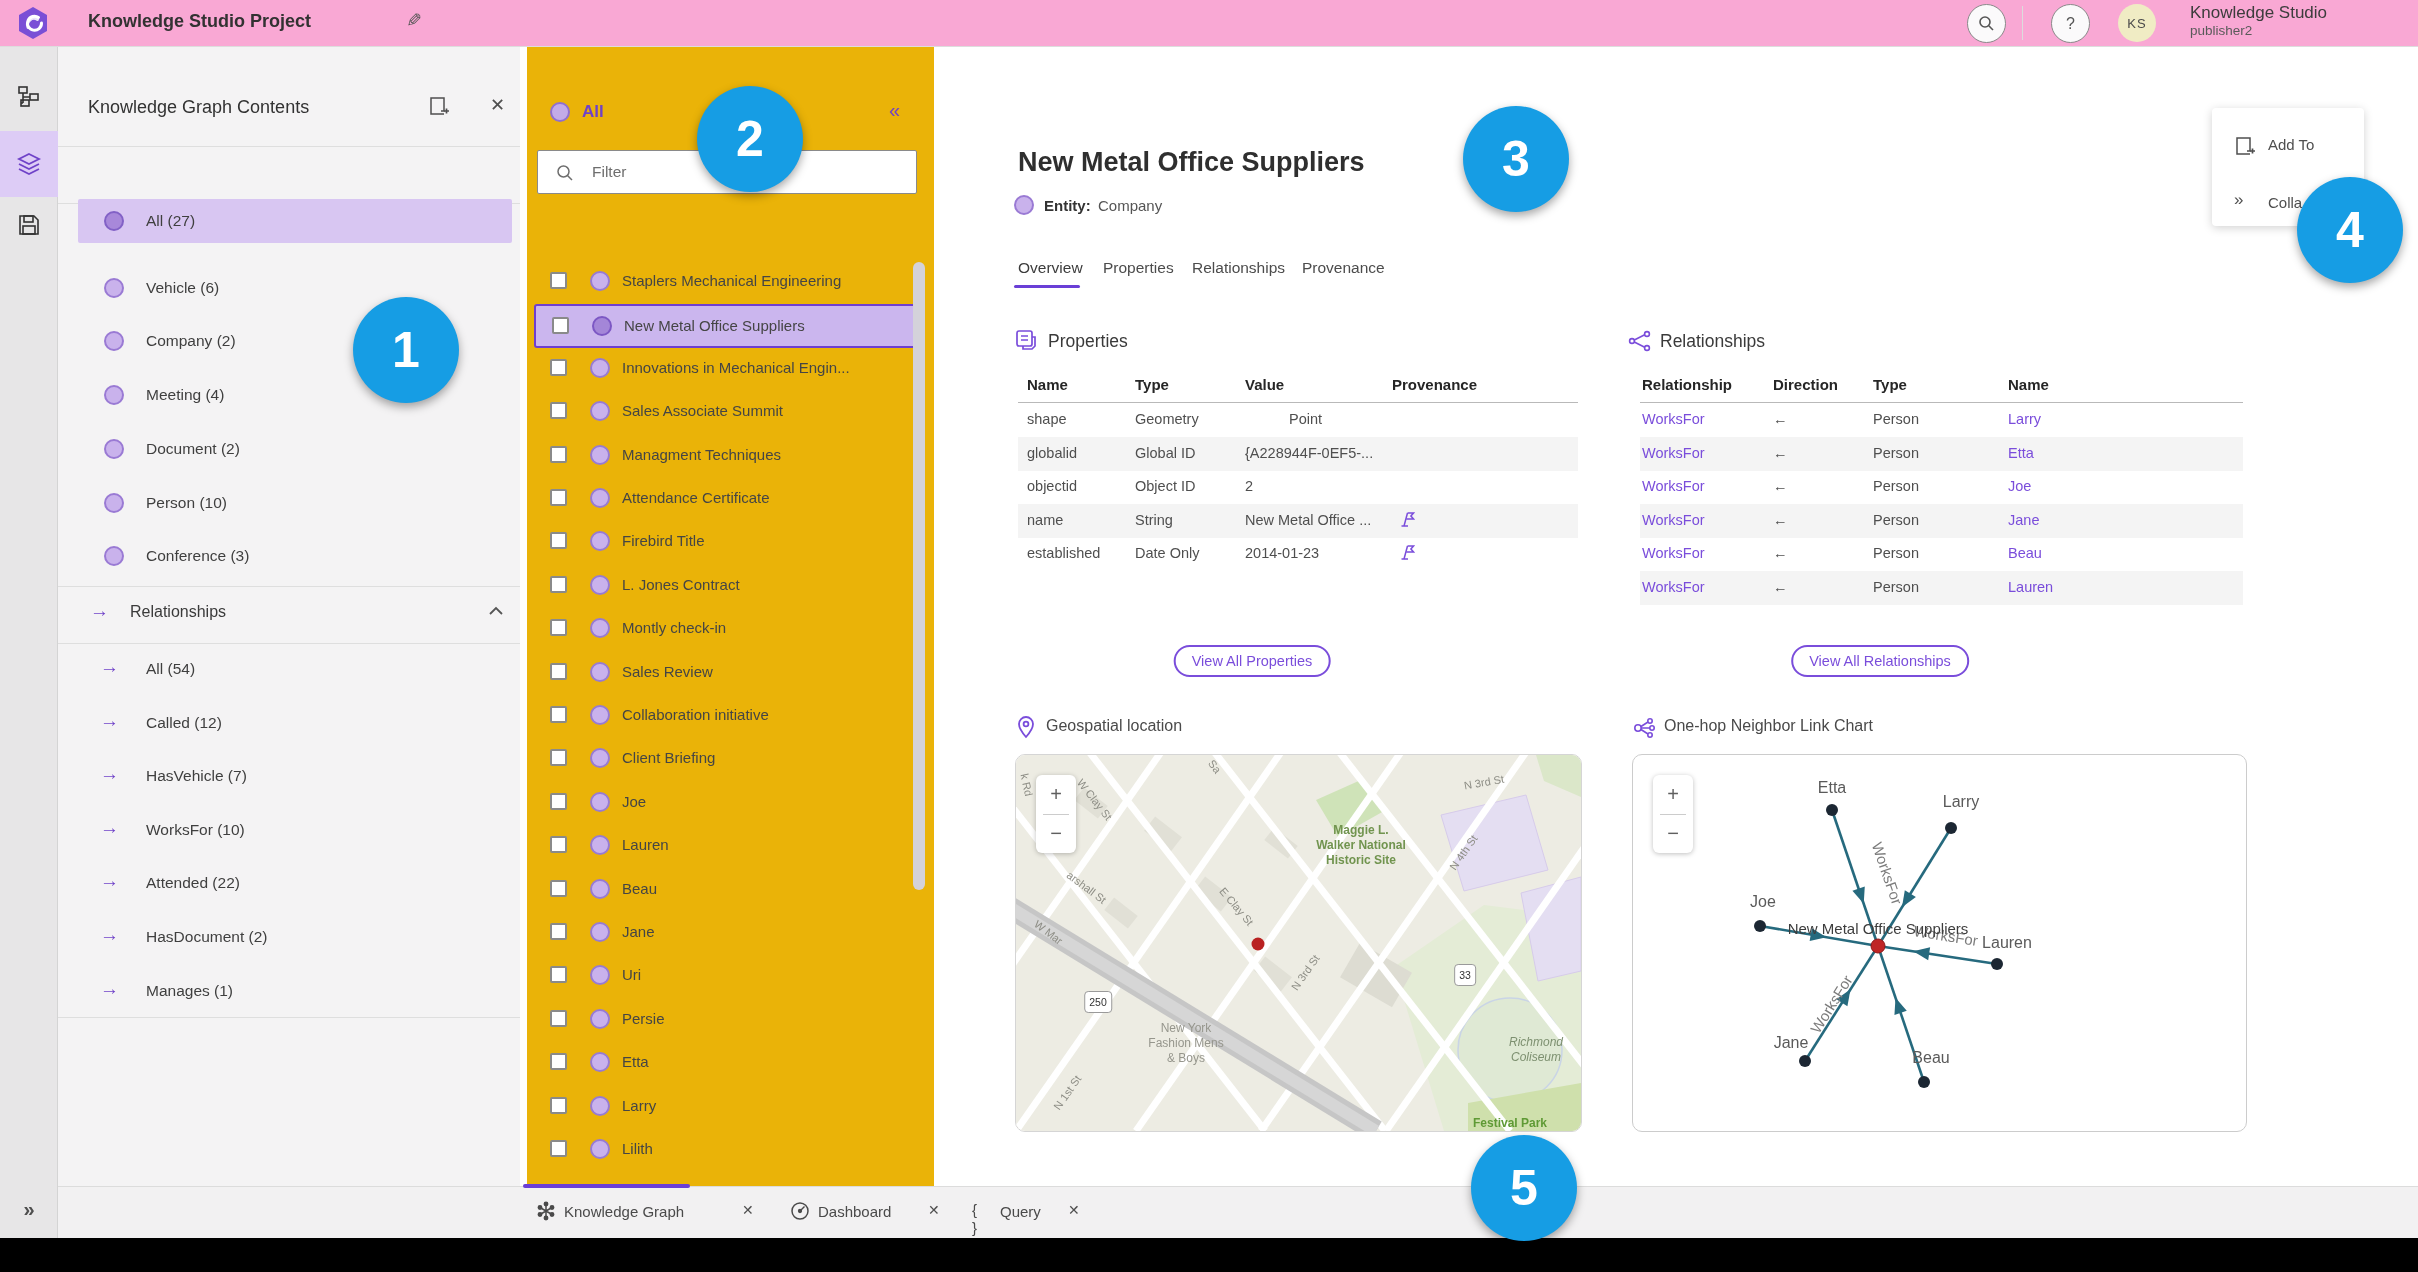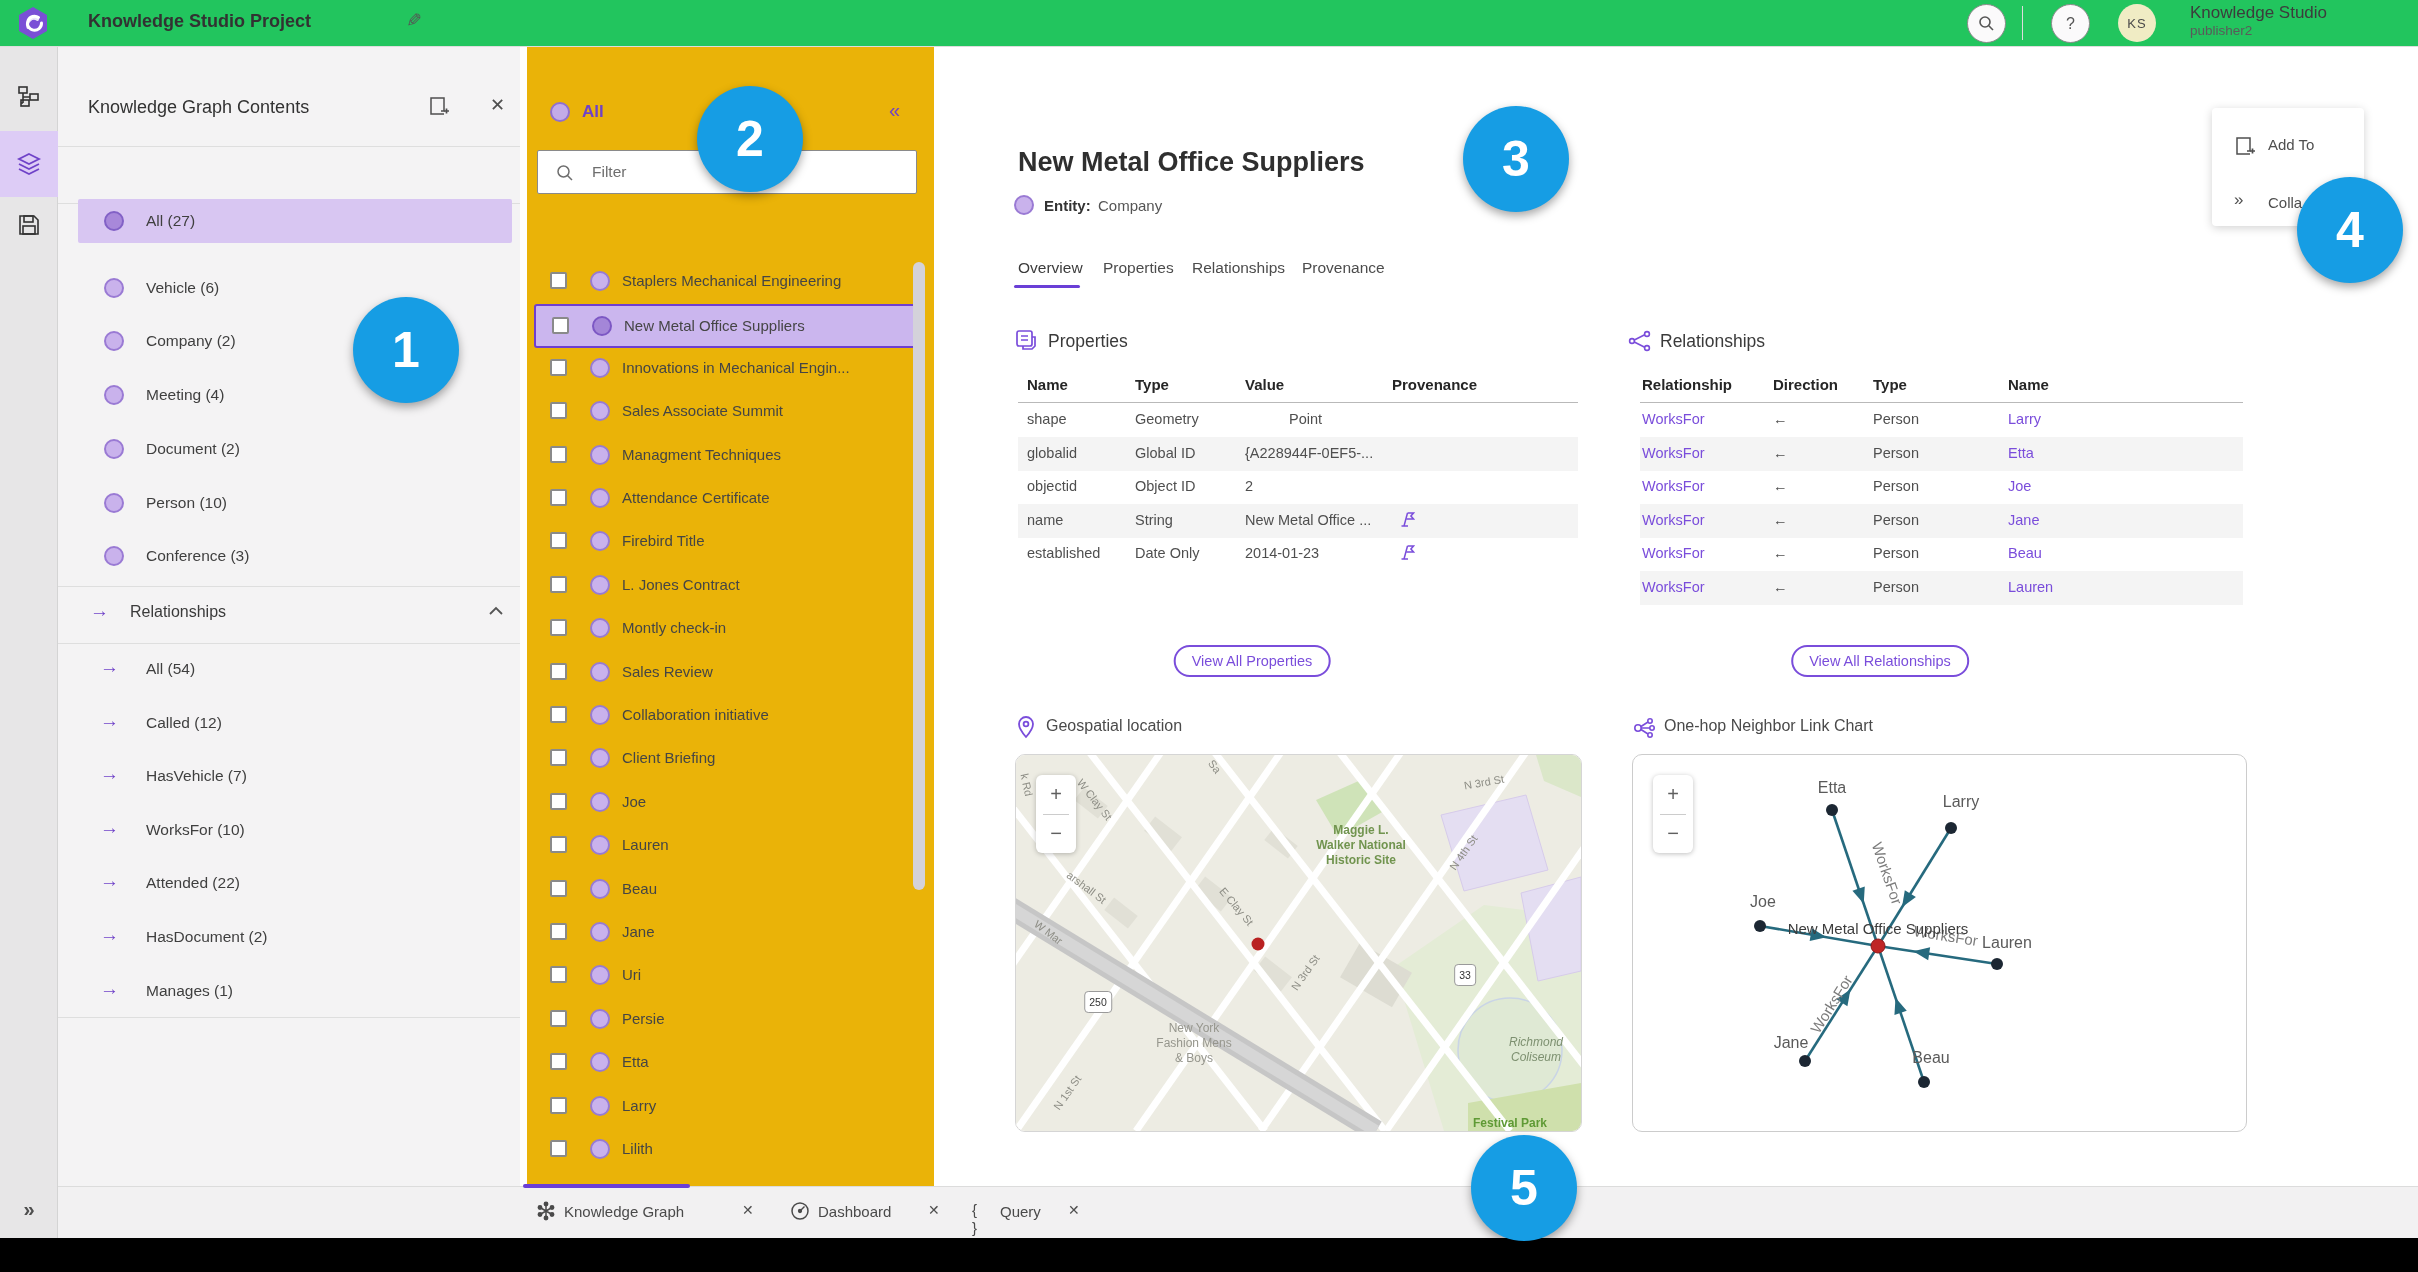--- a/index.html
+++ b/index.html
@@ -1,19 +1,19 @@
 <!DOCTYPE html>
 <html><head>
 <meta charset="utf-8">
 <style>
   html,body{margin:0;padding:0;background:#fff;}
   .stage{position:relative;width:2418px;height:1272px;background:#fff;overflow:hidden;
          font-family:"Liberation Sans",sans-serif;color:#3a3a3a;}
   
-  .topbar{position:absolute;left:0;top:0;width:2418px;height:46px;background:#22c55e;border-bottom:1px solid #dddddd;}
+  .topbar{position:absolute;left:0;top:0;width:2418px;height:46px;background:#f9a8d4;border-bottom:1px solid #dddddd;}
   .logo{position:absolute;left:16px;top:6px;width:34px;height:34px;}
   .tb-title{position:absolute;left:88px;top:11px;font-size:18px;font-weight:600;color:#323232;}
   .tb-pencil{position:absolute;left:406px;top:9px;font-size:19px;color:#555;transform:scaleX(-1);}
   .tb-circlebtn{position:absolute;top:4px;width:37px;height:37px;border:1px solid #8a8a8a;border-radius:50%;
     display:flex;align-items:center;justify-content:center;background:#fbfafb;color:#555;font-size:16px;}
   .tb-divider{position:absolute;left:2022px;top:6px;width:1px;height:34px;background:#dcdcdc;}
   .avatar{position:absolute;left:2118px;top:4px;width:38px;height:38px;border-radius:50%;background:#f0ecc4;
     display:flex;align-items:center;justify-content:center;font-size:13px;letter-spacing:1px;color:#4a4a4a;}
   .acct{position:absolute;left:2190px;top:3px;line-height:1.15;}
   .acct .l1{font-size:17px;color:#3c3c3c;}
@@ -563,21 +563,21 @@
           <div class="map-label street" style="left: 468px; top: 28px; transform: translate(-50%, -50%) rotate(-10deg);">N 3rd St</div>
           <div class="map-label street" style="left: 448px; top: 98px; transform: translate(-50%, -50%) rotate(-55deg);">N 4th St</div>
           <div class="map-label poi-green" style="left: 345px; top: 90px; transform: translate(-50%, -50%) rotate(0deg);">Maggie L.
 Walker National
 Historic Site</div>
           <div class="map-label street" style="left: 70px; top: 133px; transform: translate(-50%, -50%) rotate(37deg);">arshall St</div>
           <div class="map-label street" style="left: 220px; top: 152px; transform: translate(-50%, -50%) rotate(50deg);">E Clay St</div>
           <div class="map-label street" style="left: 32px; top: 178px; transform: translate(-50%, -50%) rotate(37deg);">W Mar</div>
           <div class="map-label street" style="left: 290px; top: 218px; transform: translate(-50%, -50%) rotate(-55deg);">N 3rd St</div>
           <div class="map-label street" style="left: 52px; top: 338px; transform: translate(-50%, -50%) rotate(-55deg);">N 1st St</div>
-          <div class="map-label poi-gray" style="left: 178px; top: 288px; transform: translate(-50%, -50%) rotate(0deg);">New York
+          <div class="map-label poi-gray" style="left: 170px; top: 288px; transform: translate(-50%, -50%) rotate(0deg);">New York
 Fashion Mens
 &amp; Boys</div>
           <div class="map-label poi-green2" style="left: 520px; top: 295px; transform: translate(-50%, -50%) rotate(0deg); font-style: italic;">Richmond
 Coliseum</div>
           <div class="map-label poi-green-bold" style="left: 494px; top: 368px; transform: translate(-50%, -50%) rotate(0deg);">Festival Park</div>
           <div class="shield" style="left: 82px; top: 247px;">250</div>
           <div class="shield" style="left: 449px; top: 220px;">33</div>
         </div>
       <div class="zoomctl">
         <div class="zb" style="top:0;">+</div>

